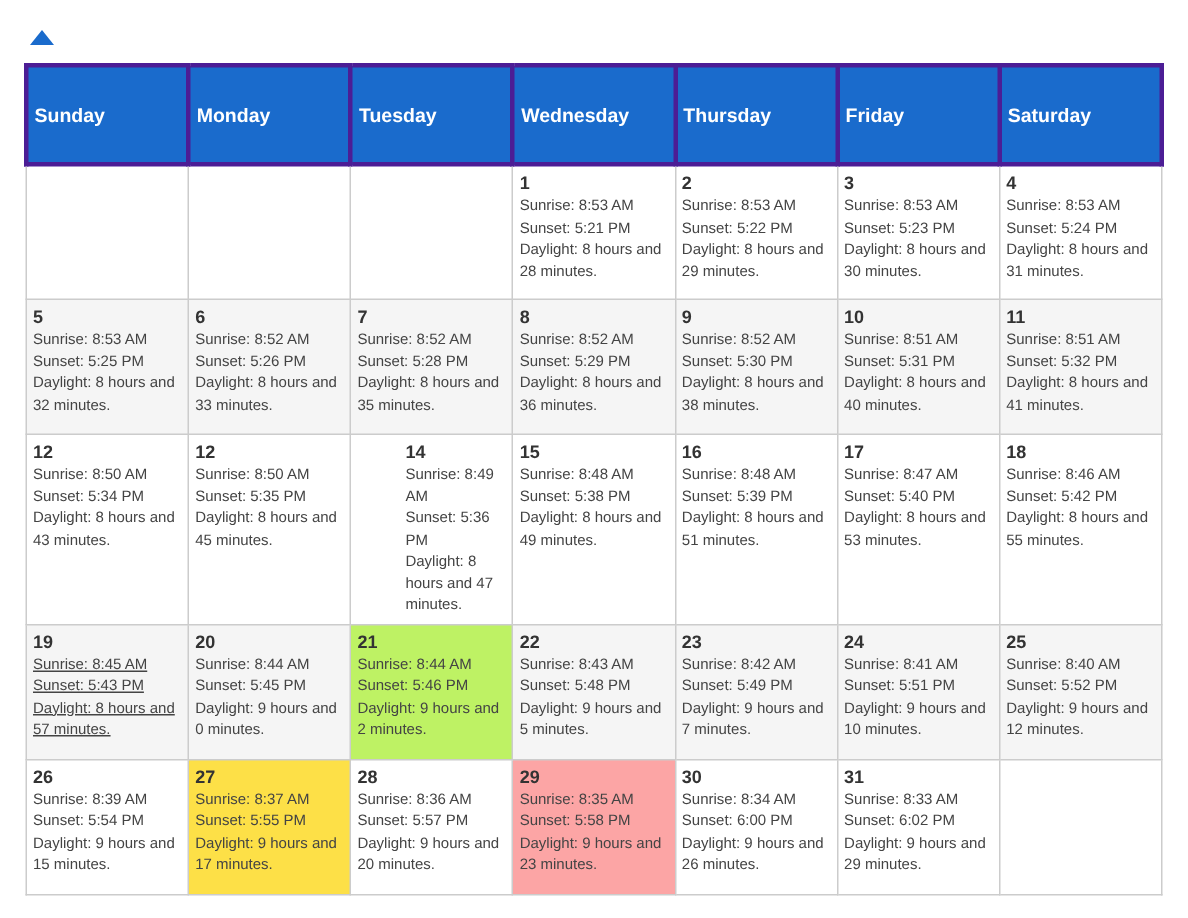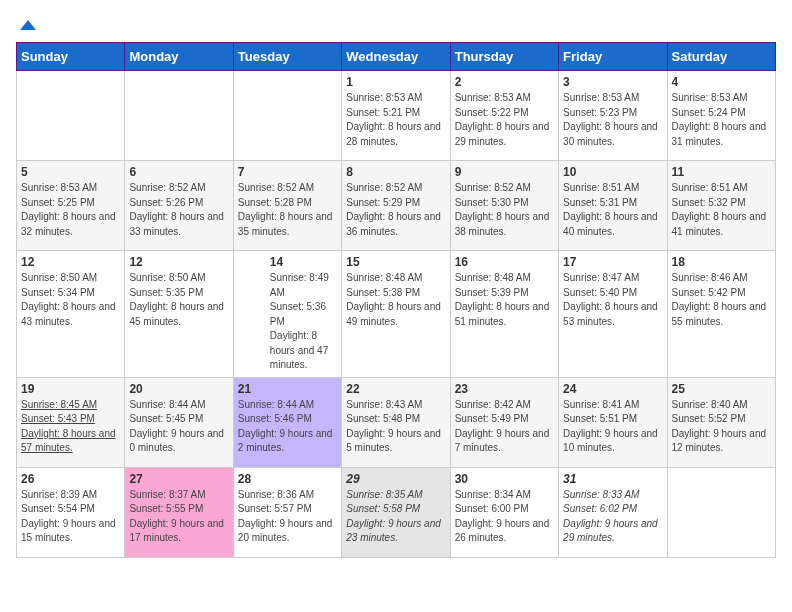--- a/index.html
+++ b/index.html
@@ -36,23 +36,23 @@
     table {
       width: 100%;
       border-collapse: collapse;
       table-layout: fixed;
     }
     .day-header {
       background-color: #1a6bcc;
       color: #fff;
       font-size: 13px;
       font-weight: bold;
-      padding: 6px 4px;
+      padding: 24px 4px;
       text-align: left;
-      border: 1px solid #4c1d95;
+      border: 3px solid #4c1d95;
     }
     td {
       border: 1px solid #ccc;
       vertical-align: top;
       padding: 4px;
       font-size: 10.5px;
       color: #333;
       height: 90px;
       width: 113px;
     }
@@ -238,21 +238,21 @@
           <div class="cell-text" style="white-space: pre-line; text-decoration: underline;">Sunrise: 8:45 AM
 Sunset: 5:43 PM
 Daylight: 8 hours and 57 minutes.</div>
         </td>
         <td style="background-color: rgb(245, 245, 245);">
           <span class="day-num">20</span>
           <div class="cell-text" style="white-space: pre-line;">Sunrise: 8:44 AM
 Sunset: 5:45 PM
 Daylight: 9 hours and 0 minutes.</div>
         </td>
-        <td style="background-color: #c4b5fd;">
+        <td style="background-color: #bef264;">
           <span class="day-num">21</span>
           <div class="cell-text" style="white-space: pre-line;">Sunrise: 8:44 AM
 Sunset: 5:46 PM
 Daylight: 9 hours and 2 minutes.</div>
         </td>
         <td style="background-color: rgb(245, 245, 245);">
           <span class="day-num">22</span>
           <div class="cell-text" style="white-space: pre-line;">Sunrise: 8:43 AM
 Sunset: 5:48 PM
 Daylight: 9 hours and 5 minutes.</div>
@@ -276,45 +276,45 @@
 Daylight: 9 hours and 12 minutes.</div>
         </td>
       </tr>
       <tr>
         <td style="background-color: rgb(255, 255, 255);">
           <span class="day-num">26</span>
           <div class="cell-text" style="white-space: pre-line;">Sunrise: 8:39 AM
 Sunset: 5:54 PM
 Daylight: 9 hours and 15 minutes.</div>
         </td>
-        <td style="background-color: #f9a8d4;">
+        <td style="background-color: #fde047;">
           <span class="day-num">27</span>
           <div class="cell-text" style="white-space: pre-line;">Sunrise: 8:37 AM
 Sunset: 5:55 PM
 Daylight: 9 hours and 17 minutes.</div>
         </td>
         <td style="background-color: rgb(255, 255, 255);">
           <span class="day-num">28</span>
           <div class="cell-text" style="white-space: pre-line;">Sunrise: 8:36 AM
 Sunset: 5:57 PM
 Daylight: 9 hours and 20 minutes.</div>
         </td>
-        <td style="background-color: #e5e5e5; font-style: italic;">
+        <td style="background-color: #fca5a5;">
           <span class="day-num">29</span>
           <div class="cell-text" style="white-space: pre-line;">Sunrise: 8:35 AM
 Sunset: 5:58 PM
 Daylight: 9 hours and 23 minutes.</div>
         </td>
         <td style="background-color: rgb(255, 255, 255);">
           <span class="day-num">30</span>
           <div class="cell-text" style="white-space: pre-line;">Sunrise: 8:34 AM
 Sunset: 6:00 PM
 Daylight: 9 hours and 26 minutes.</div>
         </td>
-        <td style="background-color: rgb(255, 255, 255); font-style: italic;">
+        <td style="background-color: rgb(255, 255, 255);">
           <span class="day-num">31</span>
           <div class="cell-text" style="white-space: pre-line;">Sunrise: 8:33 AM
 Sunset: 6:02 PM
 Daylight: 9 hours and 29 minutes.</div>
         </td>
         <td class="empty-cell"></td>
       </tr>
     </tbody>
 </table>
 

